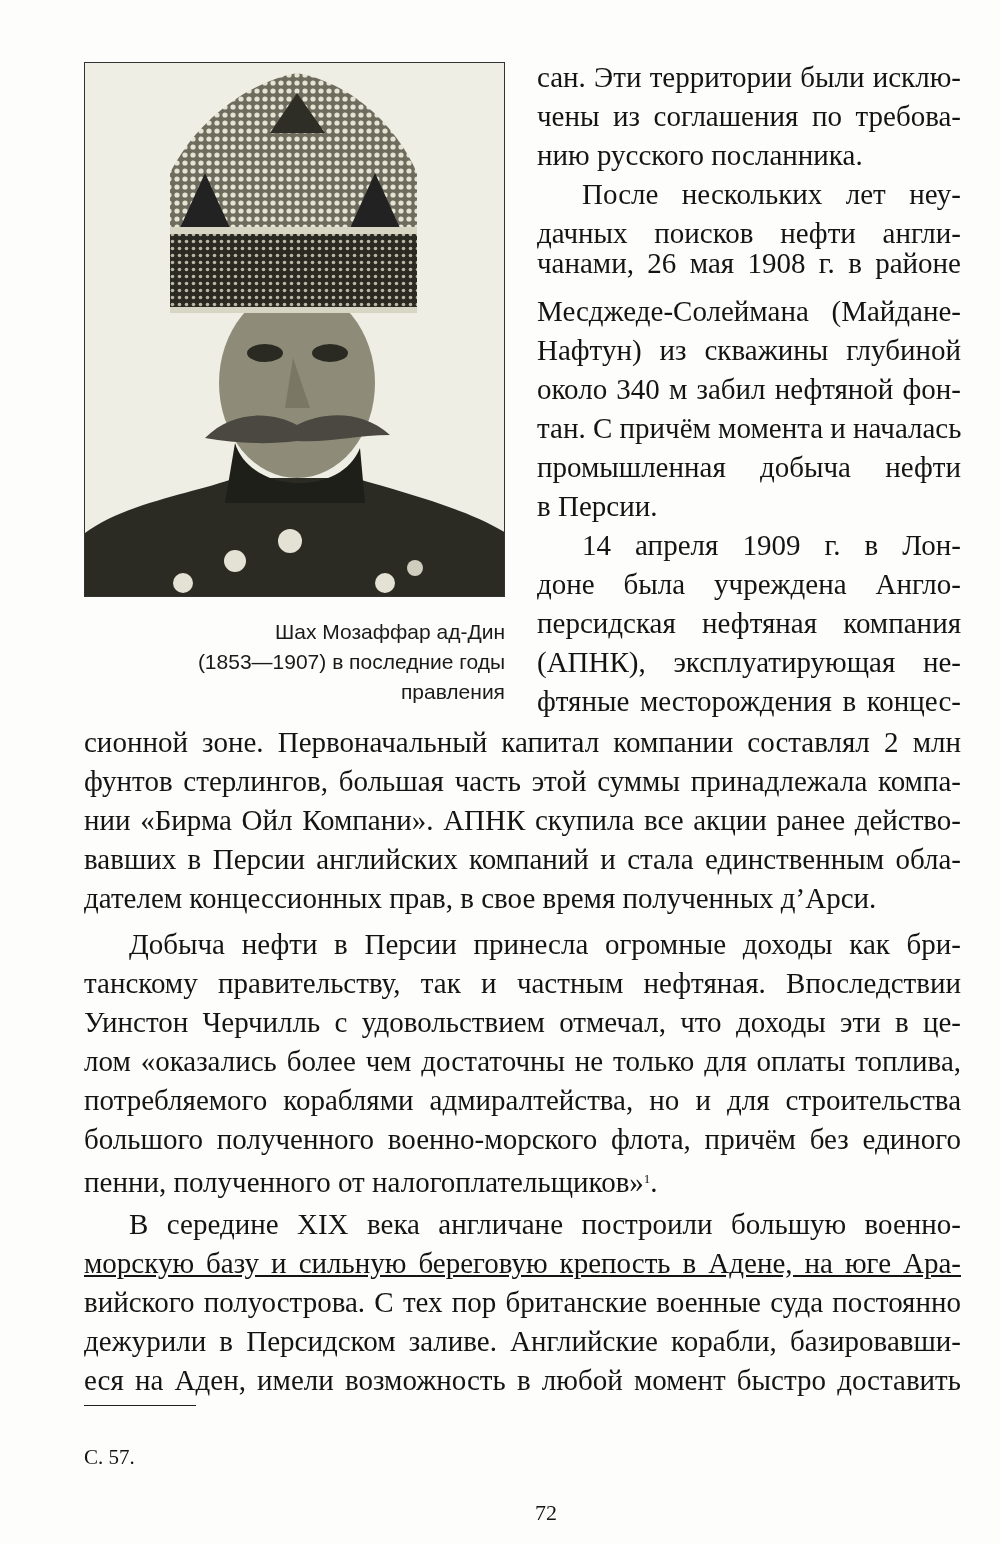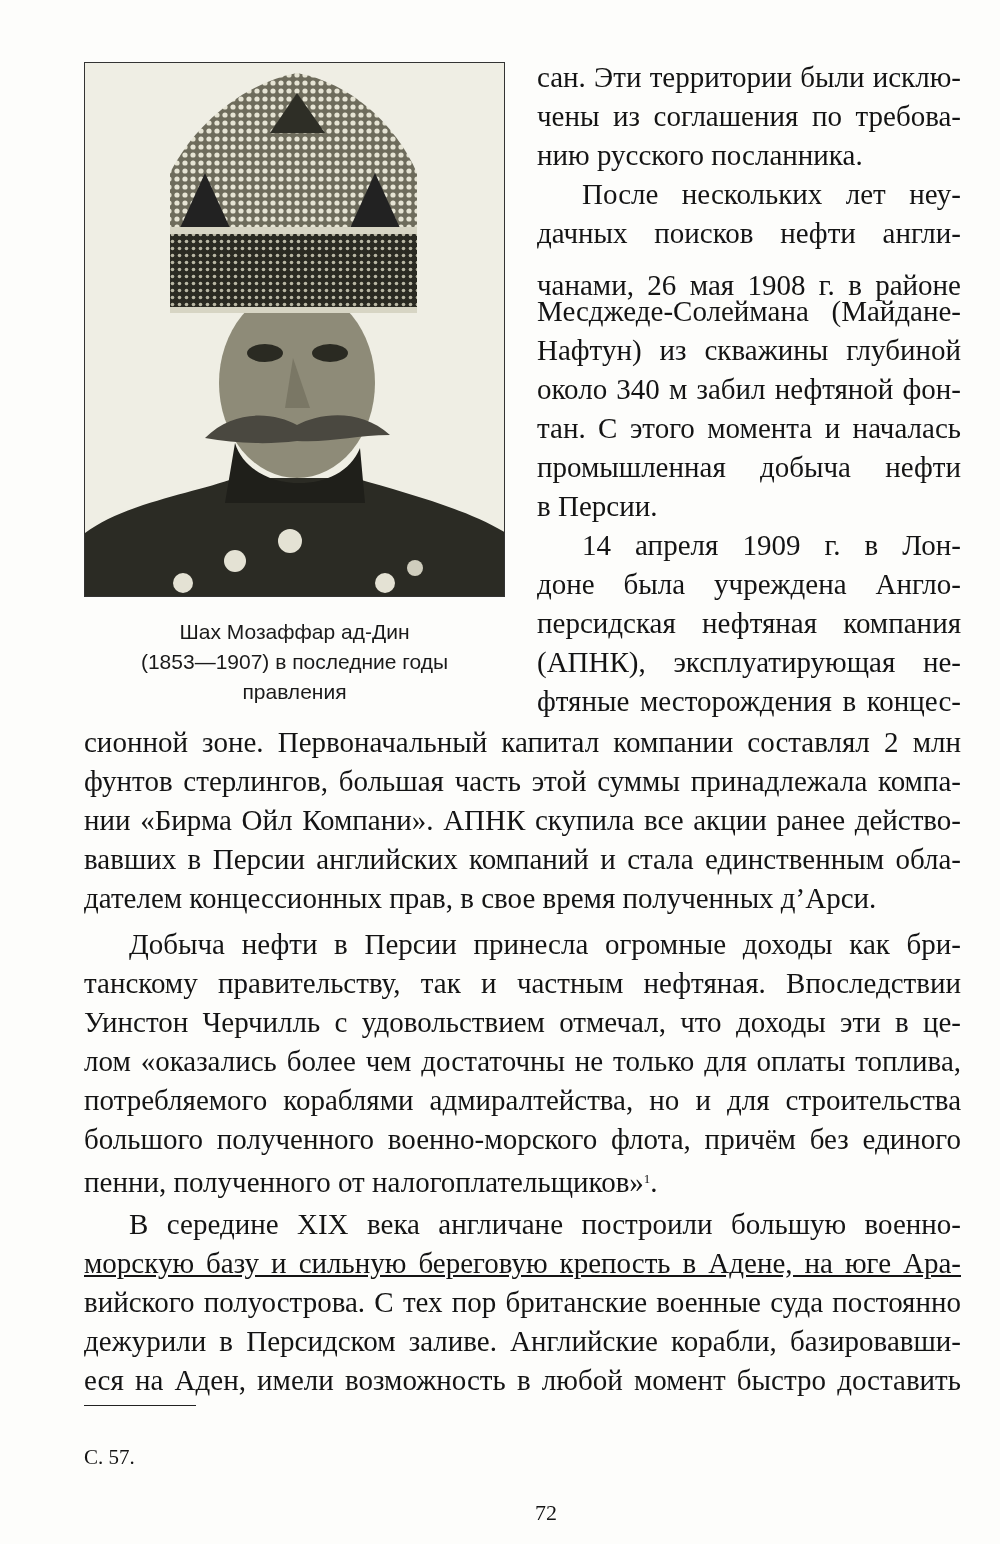--- a/index.html
+++ b/index.html
@@ -7,21 +7,21 @@
   .page { position: absolute; left: 0; top: 0; width: 1000px; height: 1544px; background: #fdfdfb; }
   .serif { font-family: "Liberation Serif", "DejaVu Serif", serif; color: #141414; }
   .line { position: absolute; white-space: nowrap; font-size: 29px; line-height: 39px; }
   .just { text-align: justify; text-align-last: justify; }
   .photo {
     position: absolute; left: 84px; top: 62px; width: 421px; height: 535px;
     border: 1.5px solid #333; box-sizing: border-box; overflow: hidden;
     background: linear-gradient(180deg, #f3f2e8 0%, #ebeadf 60%, #d9d8cc 100%);
   }
   .caption {
-    position: absolute; left: 84px; top: 617px; width: 421px; text-align: center;
+    position: absolute; left: 84px; top: 617px; width: 421px; text-align: right;
     font-family: "Liberation Sans", "DejaVu Sans", sans-serif; font-size: 21px; line-height: 30px; color: #1a1a1a;
   }
   .caption div { white-space: nowrap; }
   .fn-rule { position: absolute; left: 84px; top: 1405px; width: 112px; height: 1px; background: #222; }
   .footnote { position: absolute; font-size: 21px; line-height: 29px; white-space: nowrap; }
   .sup { font-size: 13px; vertical-align: 9px; }
   .page-num { position: absolute; left: 0; width: 1000px; top: 1500px; text-align: center; font-size: 22px; padding-left: 46px; }
 </style>
 </head>
 <body>
@@ -76,25 +76,25 @@
     <div>(1853—1907) в последние годы</div>
     <div>правления</div>
   </div>
 
   <div class="serif">
     <div class="line just" style="left:537px; width:424px; top:58px;">сан. Эти территории были исклю-</div>
     <div class="line just" style="left:537px; width:424px; top:97px;">чены из соглашения по требова-</div>
     <div class="line" style="left:537px; top:136px;">нию русского посланника.</div>
     <div class="line just" style="left:582px; width:379px; top:175px;">После нескольких лет неу-</div>
     <div class="line just" style="left:537px; width:424px; top:214px;">дачных поисков нефти англи-</div>
-    <div class="line just" style="left:537px; width:424px; top:266px;">чанами, 26 мая 1908 г. в районе</div>
+    <div class="line just" style="left:537px; width:424px; top:244px;">чанами, 26 мая 1908 г. в районе</div>
     <div class="line just" style="left:537px; width:424px; top:292px;">Месджеде-Солеймана (Майдане-</div>
     <div class="line just" style="left:537px; width:424px; top:331px;">Нафтун) из скважины глубиной</div>
     <div class="line just" style="left:537px; width:424px; top:370px;">около 340 м забил нефтяной фон-</div>
-    <div class="line just" style="left:537px; width:424px; top:409px;">тан. С этого момента и началась</div>
+    <div class="line just" style="left:537px; width:424px; top:409px;">тан. С причём момента и началась</div>
     <div class="line just" style="left:537px; width:424px; top:448px;">промышленная добыча нефти</div>
     <div class="line" style="left:537px; top:487px;">в Персии.</div>
     <div class="line just" style="left:582px; width:379px; top:526px;">14 апреля 1909 г. в Лон-</div>
     <div class="line just" style="left:537px; width:424px; top:565px;">доне была учреждена Англо-</div>
     <div class="line just" style="left:537px; width:424px; top:604px;">персидская нефтяная компания</div>
     <div class="line just" style="left:537px; width:424px; top:643px;">(АПНК), эксплуатирующая не-</div>
     <div class="line just" style="left:537px; width:424px; top:682px;">фтяные месторождения в концес-</div>
   </div>
 
   <div class="serif">

